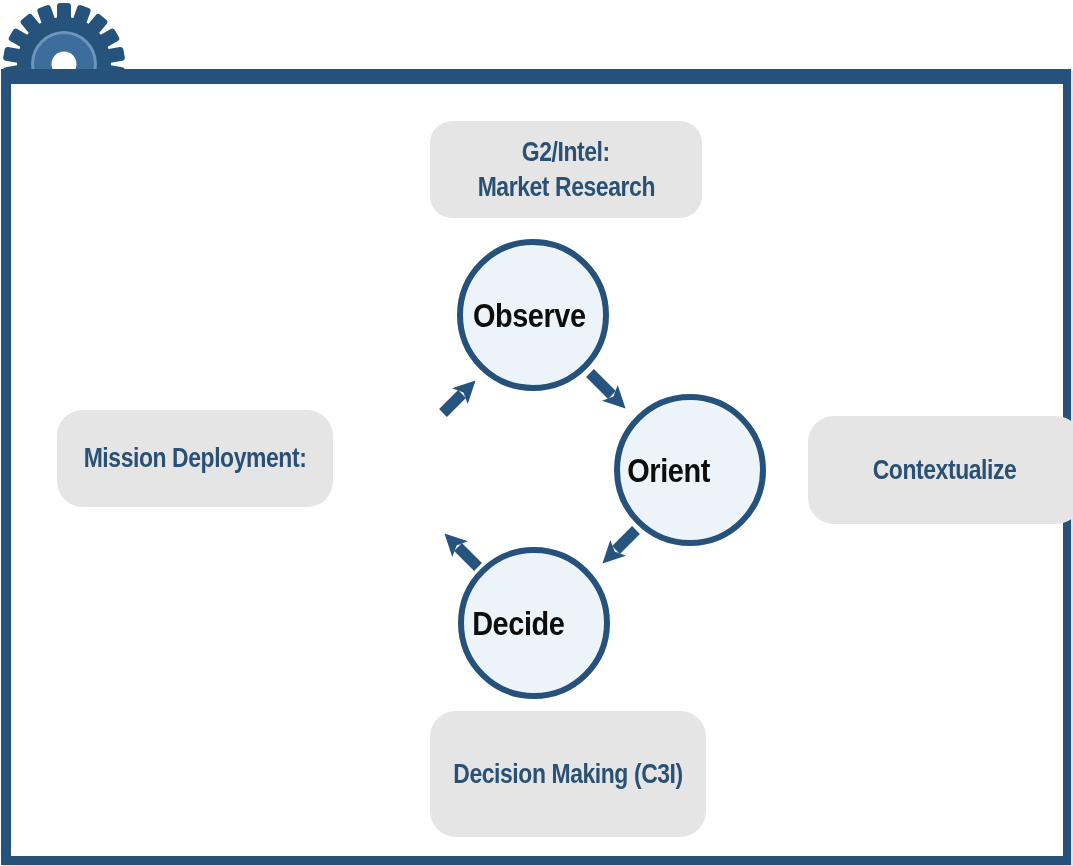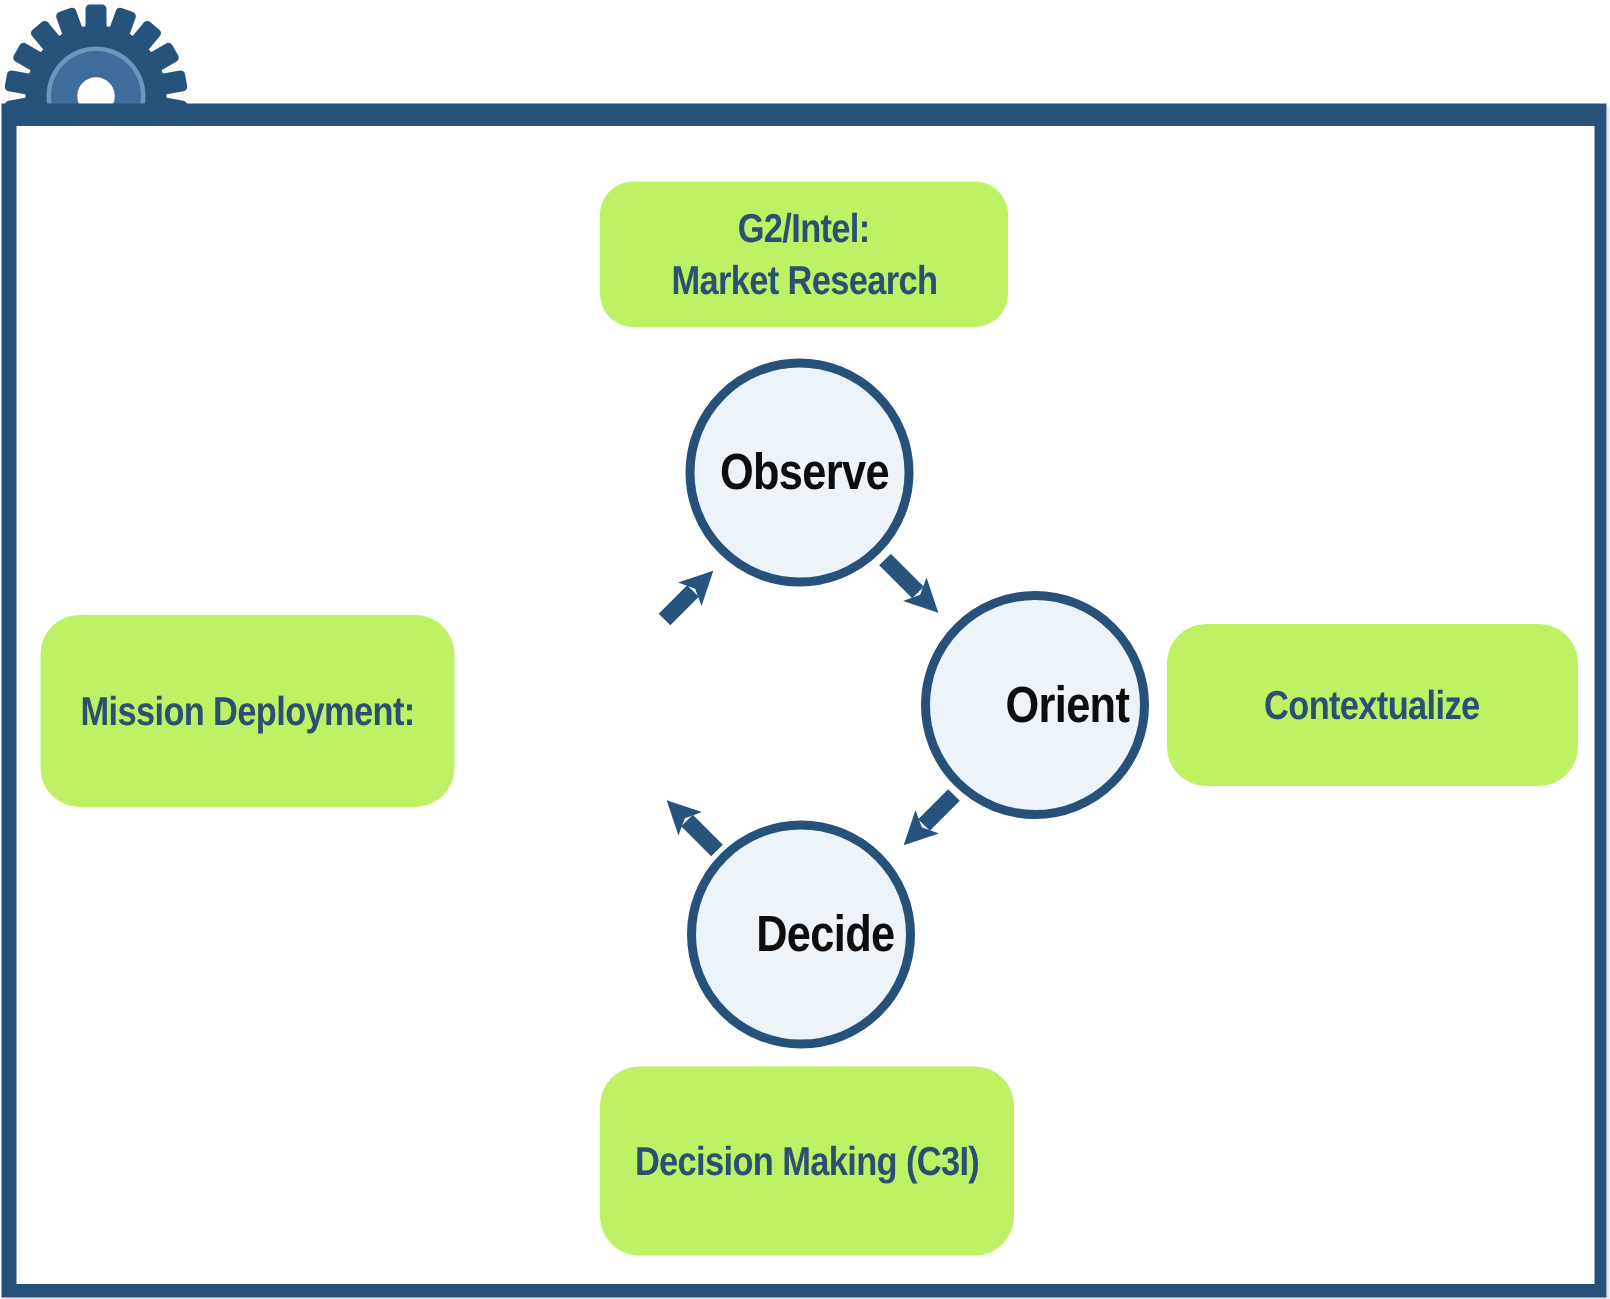--- a/index.html
+++ b/index.html
@@ -15,36 +15,36 @@
     box-shadow:2px 2px 0 0 #dfe4e9;
   }
   
   .gear-clip{position:absolute;left:0;top:0;width:132px;height:84px;overflow:hidden;}
   
   .arrows{position:absolute;left:0;top:0;width:1073px;height:866px;pointer-events:none;}
   
   .node{
     position:absolute;width:152px;height:152px;box-sizing:border-box;
     border:6px solid #25517B;border-radius:50%;background:#ECF4FA;
-    display:flex;align-items:center;justify-content:flex-end;
+    display:flex;align-items:center;justify-content:flex-start;
     font-weight:bold;font-size:34px;color:#0D0D0D;
   }
   .n-observe{left:457px;top:239px;}
   .n-orient{left:614px;top:394px;}
   .n-decide{left:458px;top:547px;}
   .n-act{left:312px;top:394px;}
   
   .callout{
-    position:absolute;background:#bef264;border-radius:26px;
+    position:absolute;background:#e5e5e5;border-radius:26px;
     display:flex;flex-direction:column;align-items:center;justify-content:center;
-    color:#2A5174;font-weight:bold;font-size:27px;line-height:1.28;text-align:center;
+    color:#2A5174;font-weight:bold;font-size:27px;line-height:1.28;text-align:center;margin-left:30px;
   }
   .co-top{left:400px;top:121px;width:272px;height:97px;border-radius:22px;}
   .co-right{left:778px;top:416px;width:274px;height:108px;}
-  .co-left{left:27px;top:410px;width:276px;height:128px;}
+  .co-left{left:27px;top:410px;width:276px;height:97px;}
   .co-bottom{left:400px;top:711px;width:276px;height:126px;}
   
   .cond{display:inline-block;transform:scaleX(0.85);transform-origin:center;
         letter-spacing:-0.5px;white-space:nowrap;}
 </style>
 </head>
 <body>
 
 <div class="stage">
 

